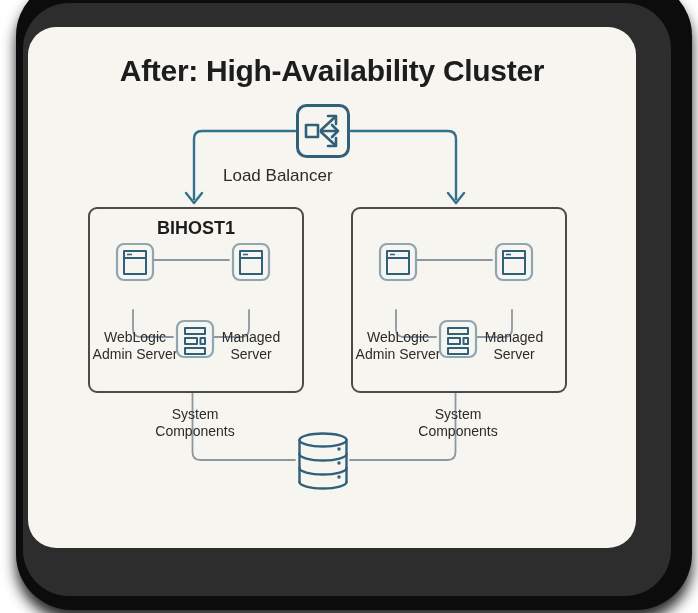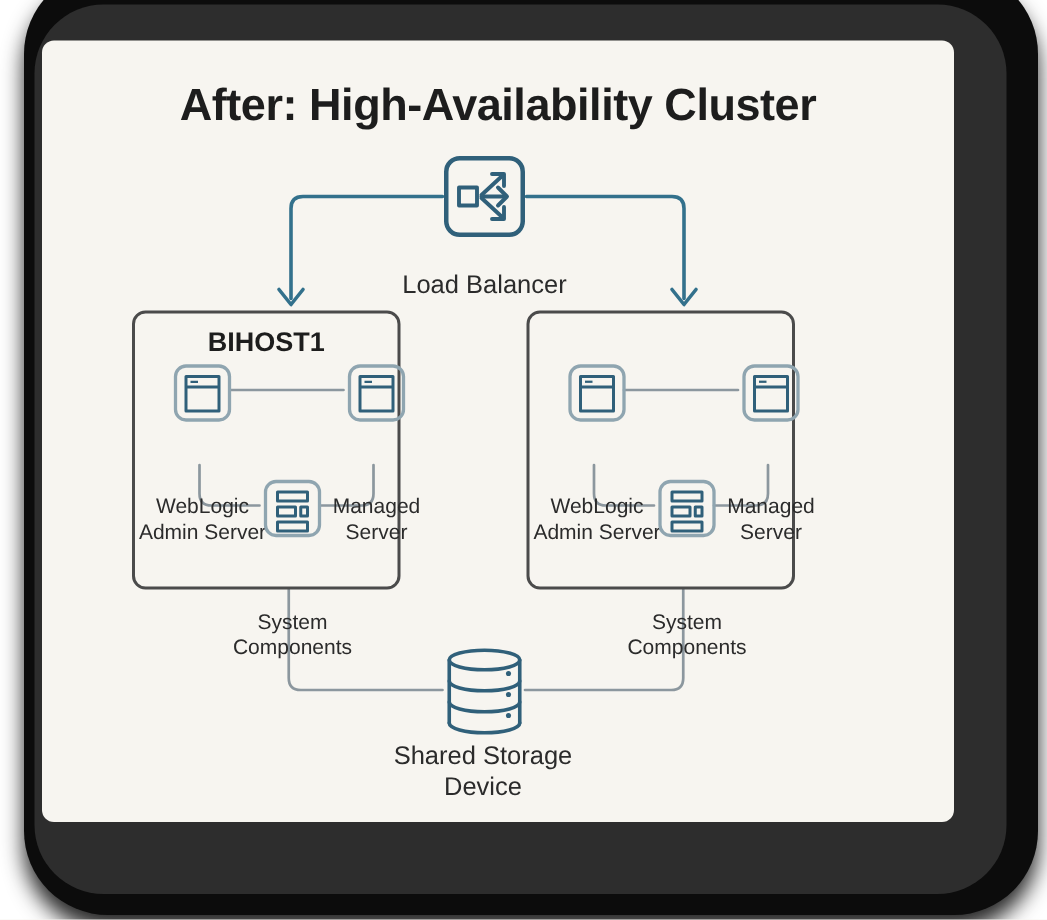--- a/index.html
+++ b/index.html
@@ -13,41 +13,41 @@
   .frame-black{
     left:16px;top:-20px;width:676px;height:630px;border-radius:56px;
     background:var(--frame-black,#0c0c0c);
     box-shadow:0 10px 14px rgba(0,0,0,.85);
   }
   .frame-gray{
     left:23px;top:3px;width:648px;height:593px;border-radius:46px;
     background:var(--frame-gray,#2d2d2d);
   }
   .card{
-    left:28px;top:27px;width:608px;height:521px;border-radius:8px;
+    left:28px;top:27px;width:608px;height:521px;border-radius:28px;
     background:var(--card-bg,#f7f5f0);
   }
   
   .title{
     left:0;top:27px;width:608px;text-align:center;
     font-size:30px;font-weight:700;letter-spacing:-.3px;
     color:var(--title-text,#1d1d1d);
   }
   .lb-label{
-    left:195px;top:153px;width:200px;text-align:center;
+    left:195px;top:139px;width:200px;
     font-size:17px;color:var(--label-text,#2b2b2b);
   }
   .storage-label{
     left:184px;top:467px;width:220px;text-align:center;
     font-size:17px;line-height:1.22;white-space:pre-line;
     color:var(--label-text,#2b2b2b);
   }
   
   .host{
-    top:180px;width:179px;height:186px;box-sizing:border-box;
+    top:180px;width:216px;height:186px;box-sizing:border-box;
     border:2px solid var(--box-border,#4b4b4b);border-radius:9px;
     background:transparent;z-index:2;
   }
   .host-name{
     position:absolute;left:0;top:9px;width:100%;text-align:center;
     font-size:18px;font-weight:600;color:var(--title-text,#1d1d1d);
   }
   .node-label{
     position:absolute;text-align:center;font-size:14px;line-height:1.2;
     white-space:pre-line;color:var(--label-text,#2b2b2b);margin-top:44px;
@@ -185,16 +185,14 @@
       <line class="cy" x1="3.5" y1="9" x2="3.5" y2="51"></line>
       <line class="cy" x1="50.5" y1="9" x2="50.5" y2="51"></line>
       <path class="cy" d="M3.5 51 A23.5 6.5 0 0 0 50.5 51"></path>
       <path class="cy" d="M3.5 23 A23.5 6.5 0 0 0 50.5 23"></path>
       <path class="cy" d="M3.5 37 A23.5 6.5 0 0 0 50.5 37"></path>
       <circle class="cyd" cx="43" cy="18" r="1.7"></circle>
       <circle class="cyd" cx="43" cy="32" r="1.7"></circle>
       <circle class="cyd" cx="43" cy="46" r="1.7"></circle>
     </svg>
   </div>
-  <div class="abs storage-label">Shared Storage
-Device</div>
 
 </div>
 
 </body></html>

